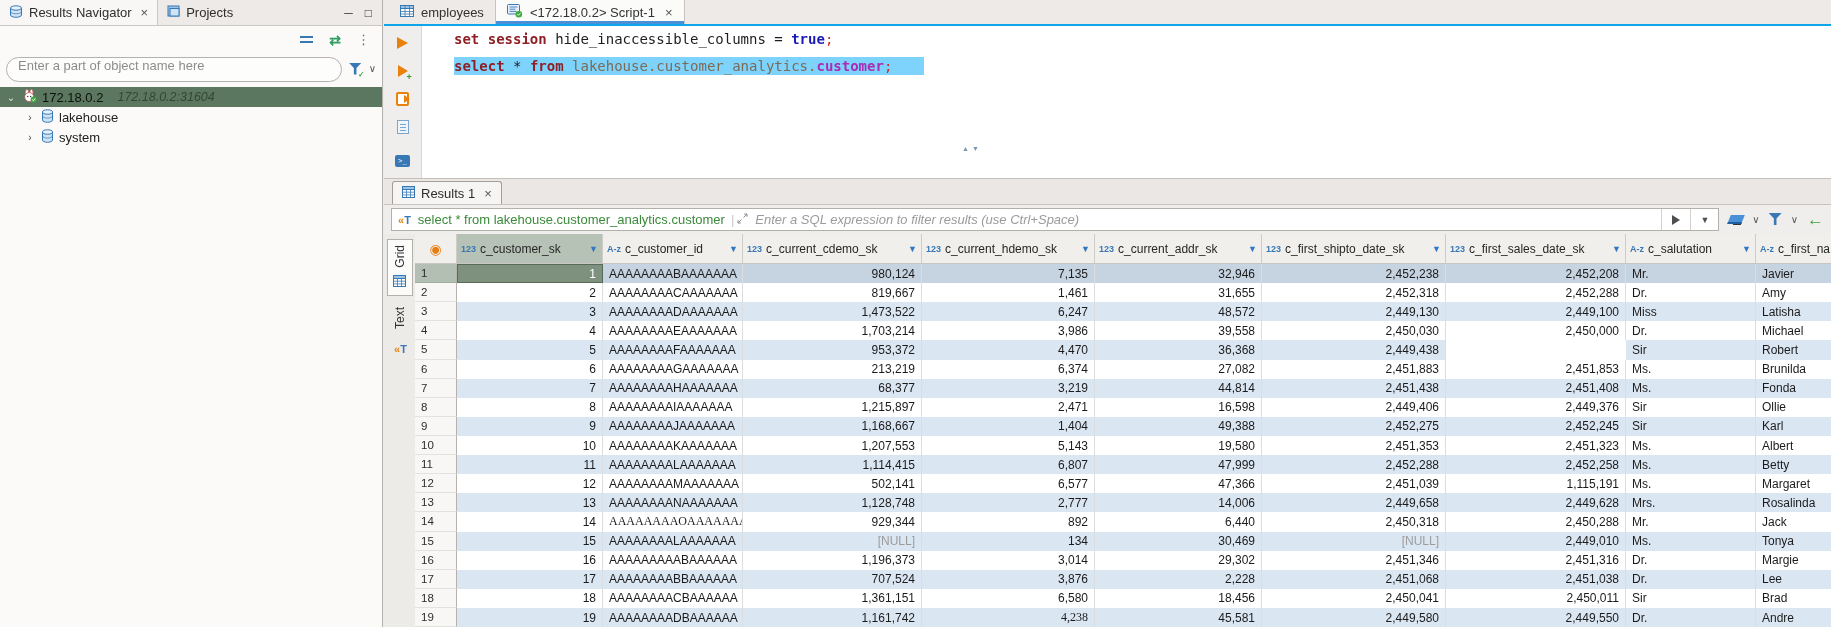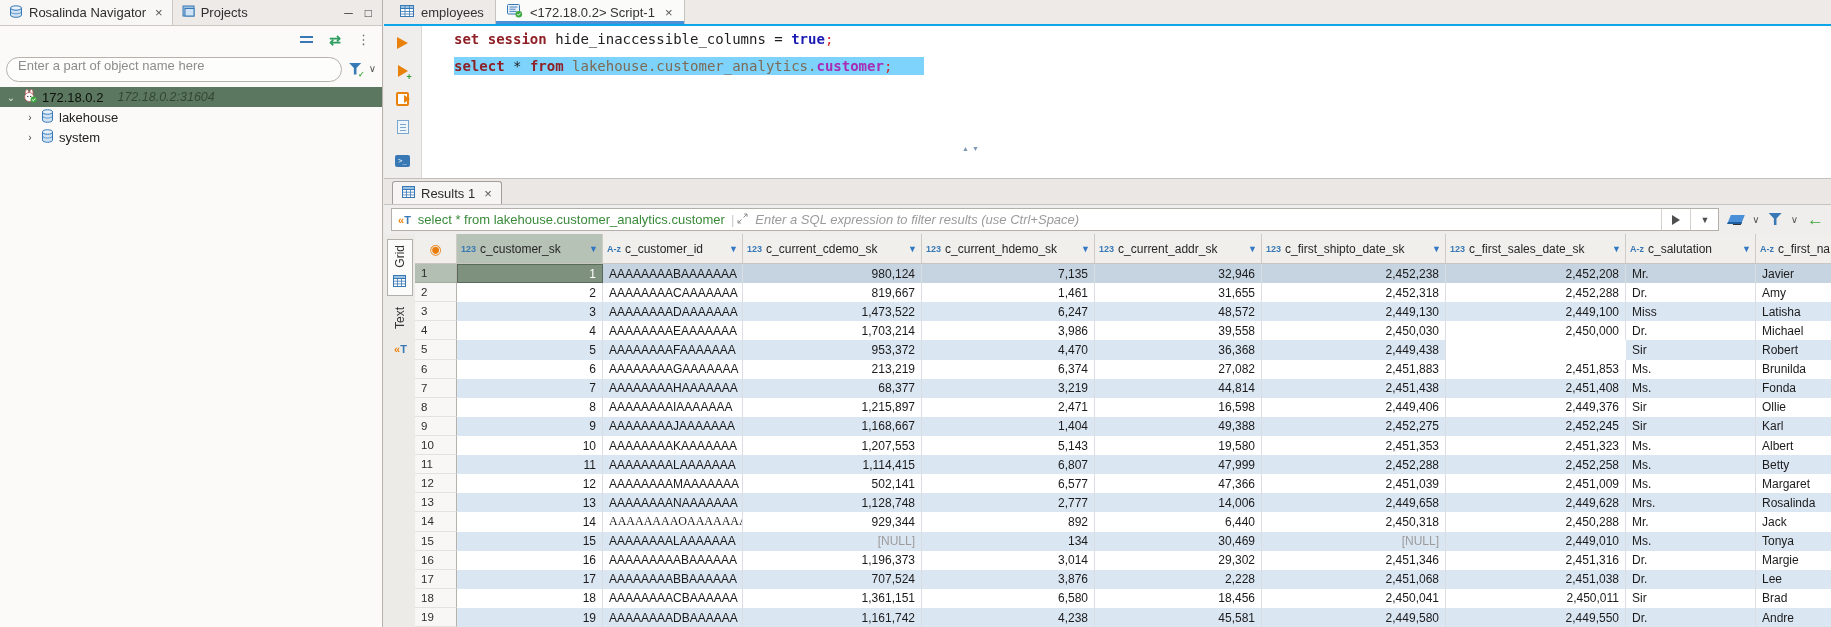--- a/index.html
+++ b/index.html
@@ -111,21 +111,21 @@
 <div id="root">
 
   <div id="left-panel">
     <div class="lp-tabbar">
       <div class="lp-tab active">
         <span><svg width="14" height="13" viewBox="0 0 14 13">
               <path d="M1.5 3v7c0 1.3 2.4 2.3 5.5 2.3s5.5-1 5.5-2.3V3" fill="#cfe3f4" stroke="#3878b4"></path>
               <ellipse cx="7" cy="3" rx="5.5" ry="2.2" fill="#e8f2fb" stroke="#3878b4"></ellipse>
               <path d="M1.5 6.5c0 1.3 2.4 2.3 5.5 2.3s5.5-1 5.5-2.3" fill="none" stroke="#3878b4" stroke-width=".7"></path>
             </svg></span>
-        <span>Rosalinda Navigator</span>
+        <span>Results Navigator</span>
         <span class="close-x">×</span>
       </div>
       <div class="lp-tab">
         <span><svg width="13" height="12" viewBox="0 0 13 12">
               <rect x="1" y="1" width="11" height="10" fill="#9cc3e4" stroke="#3878b4"></rect>
               <rect x="3" y="3.5" width="9" height="7.5" fill="#cfe3f4" stroke="#3878b4"></rect>
             </svg></span>
         <span>Projects</span>
       </div>
       <div class="winbtns">
@@ -476,21 +476,21 @@
                 <div class="cell" style="width: 140px;">Betty</div>
               </div>
               <div class="grid-row">
                 <div class="gut">12</div>
                 <div class="cell r" style="width: 146px;">12</div>
                 <div class="cell" style="width: 140px;">AAAAAAAAMAAAAAAA</div>
                 <div class="cell r" style="width: 179px;">502,141</div>
                 <div class="cell r" style="width: 173px;">6,577</div>
                 <div class="cell r" style="width: 167px;">47,366</div>
                 <div class="cell r" style="width: 184px;">2,451,039</div>
-                <div class="cell r" style="width: 180px;">2,451,009</div>
+                <div class="cell r" style="width: 180px;">1,115,191</div>
                 <div class="cell" style="width: 130px;">Ms.</div>
                 <div class="cell" style="width: 140px;">Margaret</div>
               </div>
               <div class="grid-row stripe">
                 <div class="gut">13</div>
                 <div class="cell r" style="width: 146px;">13</div>
                 <div class="cell" style="width: 140px;">AAAAAAAANAAAAAAA</div>
                 <div class="cell r" style="width: 179px;">1,128,748</div>
                 <div class="cell r" style="width: 173px;">2,777</div>
                 <div class="cell r" style="width: 167px;">14,006</div>
@@ -557,21 +557,21 @@
                 <div class="cell r" style="width: 184px;">2,450,041</div>
                 <div class="cell r" style="width: 180px;">2,450,011</div>
                 <div class="cell" style="width: 130px;">Sir</div>
                 <div class="cell" style="width: 140px;">Brad</div>
               </div>
               <div class="grid-row stripe">
                 <div class="gut">19</div>
                 <div class="cell r" style="width: 146px;">19</div>
                 <div class="cell" style="width: 140px;">AAAAAAAADBAAAAAA</div>
                 <div class="cell r" style="width: 179px;">1,161,742</div>
-                <div class="cell r" style="width: 173px;">4,238</div>
+                <div class="cell r" style="width: 173px; font-family: Liberation Serif, serif;">4,238</div>
                 <div class="cell r" style="width: 167px;">45,581</div>
                 <div class="cell r" style="width: 184px;">2,449,580</div>
                 <div class="cell r" style="width: 180px;">2,449,550</div>
                 <div class="cell" style="width: 130px;">Dr.</div>
                 <div class="cell" style="width: 140px;">Andre</div>
               </div>
             </div>
         </div>
       </div>
     </div>

